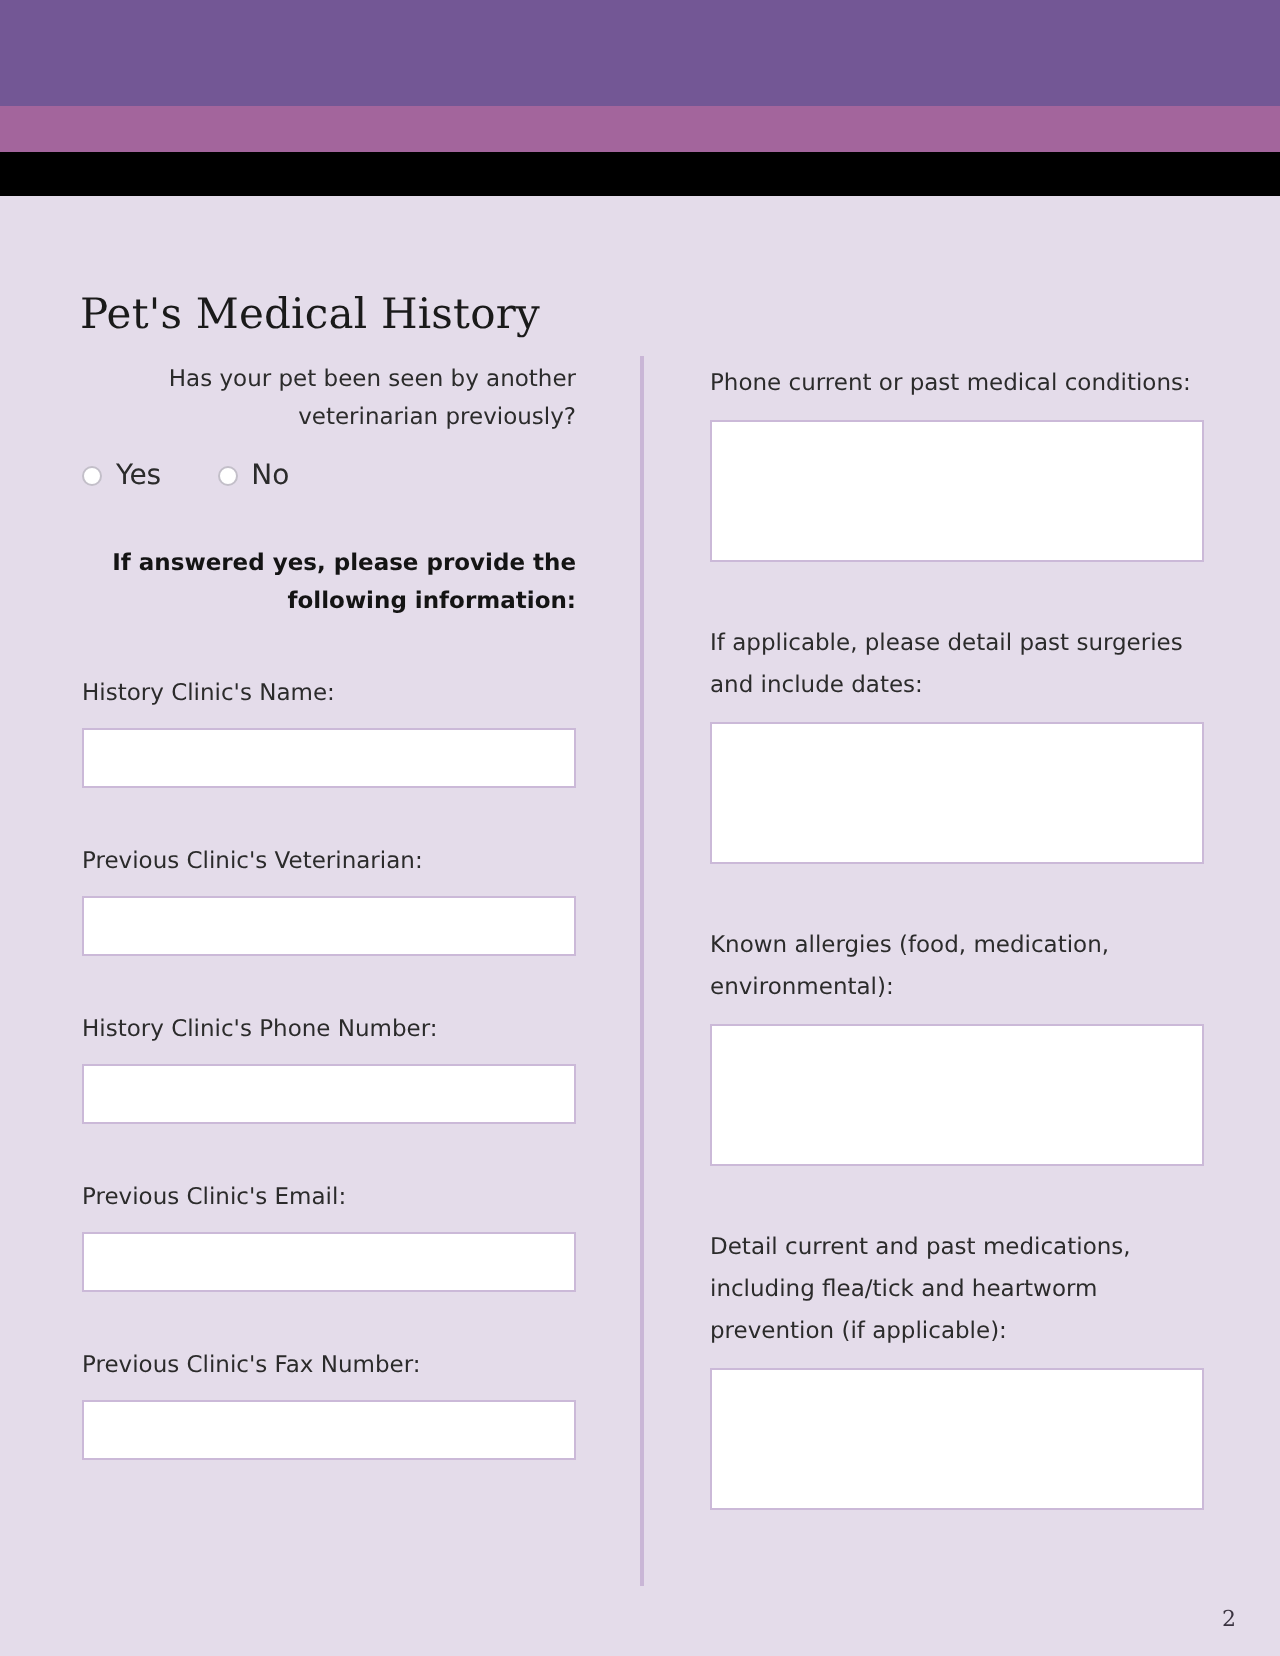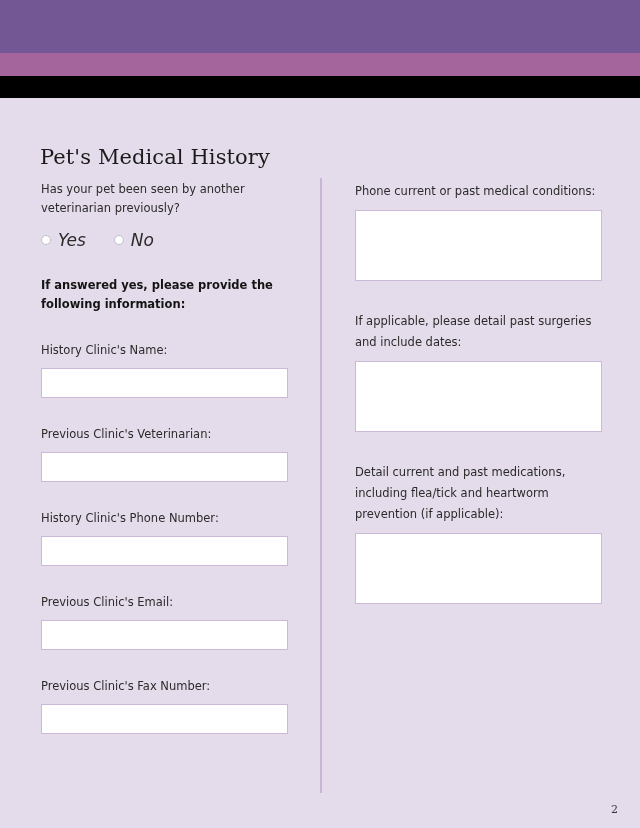--- a/index.html
+++ b/index.html
@@ -80,20 +80,21 @@
     left: 355px;
     top: 180px;
     width: 247px;
   }
 
   .field-label {
     font-size: 11.5px;
     line-height: 19px;
     color: #2b2b2b;
     margin: 0;
+    text-align: right;
   }
   .field-label.bold {
     font-weight: bold;
     color: #141414;
   }
 
   
   .question-block {
     margin-bottom: 0;
   }
@@ -110,24 +111,23 @@
   .radio-dot {
     width: 10px;
     height: 10px;
     border-radius: 50%;
     background: #ffffff;
     border: 1px solid #c3bfc9;
     box-sizing: border-box;
     display: inline-block;
   }
   .radio-label {
-    font-size: 17px;
+    font-size: 14px;
     color: #2b2b2b;
     margin-left: 7px;
-    font-style: italic;
   }
 
   .instruction-block {
     margin-top: 26px;
   }
 
   
   .input-group {
     margin-top: 25px;
   }
@@ -245,20 +245,24 @@
   <div class="textarea-group">
     <label class="field-label">Phone current or past medical conditions:</label>
     <textarea class="text-area" style=""></textarea>
   </div>
 
   <div class="textarea-group">
     <label class="field-label">If applicable, please detail past surgeries and include dates:</label>
     <textarea class="text-area" style=""></textarea>
   </div>
 
+  <div class="textarea-group">
+    <label class="field-label">Known allergies (food, medication, environmental):</label>
+    <textarea class="text-area" style=""></textarea>
+  </div>
 
   <div class="textarea-group">
     <label class="field-label">Detail current and past medications, including flea/tick and heartworm prevention (if applicable):</label>
     <textarea class="text-area" style=""></textarea>
   </div>
 
 </div>
 
 <div class="page-number">2</div>
 

